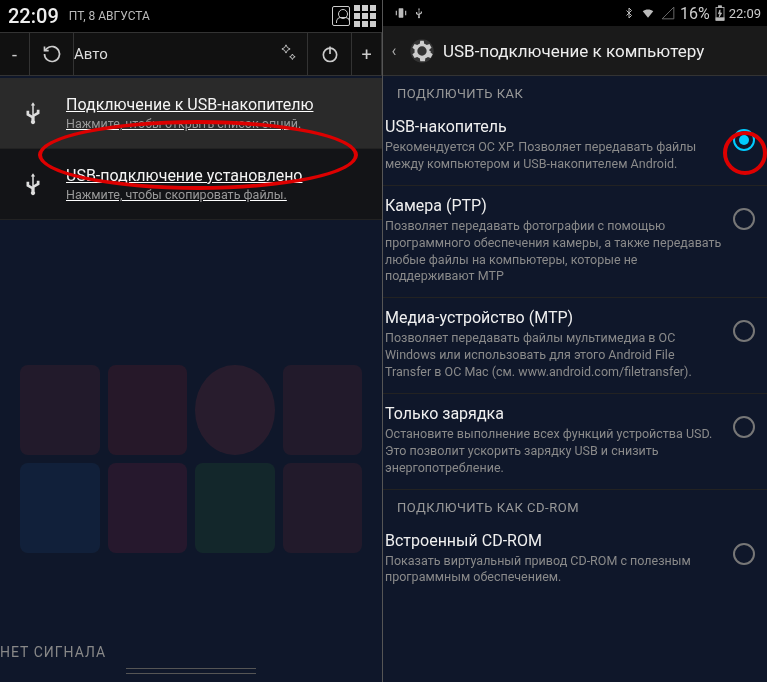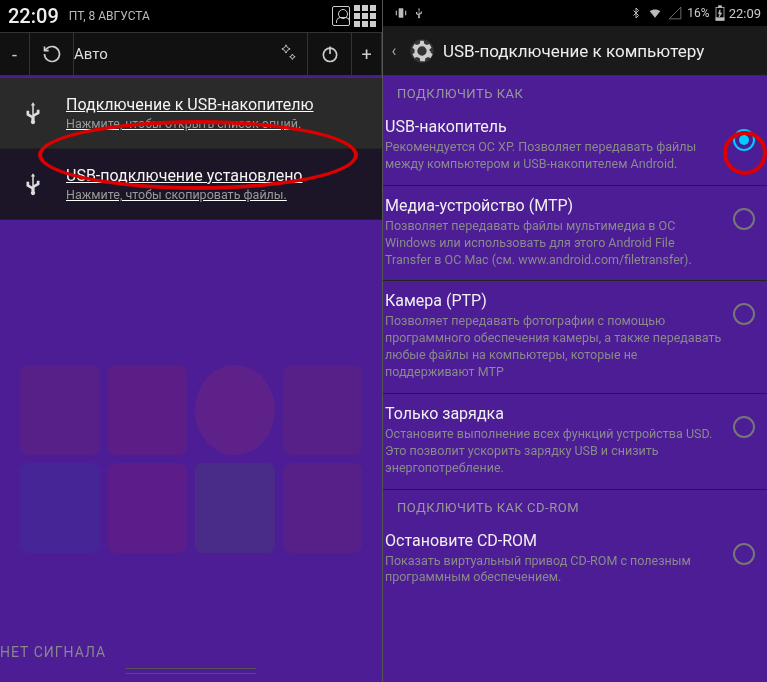--- a/index.html
+++ b/index.html
@@ -1,18 +1,18 @@
 <!DOCTYPE html>
 <html><head>
 <meta charset="utf-8">
 <style>
   * { margin:0; padding:0; box-sizing:border-box; font-family:Roboto,Arial,sans-serif; }
   body { background:#444; font-size:14px; color:#fff; }
   .stage { width:767px; height:682px; display:flex; background:#000; position:relative; }
-  .phone { height:682px; position:relative; background:#4c1d95; overflow:hidden; }
+  .phone { height:682px; position:relative; background:#0f172a; overflow:hidden; }
   .phone-left { width:383px; border-right:1px solid #555; }
   .phone-right { width:384px; }
 
   
   .status-bar { height:32px;display:flex;align-items:center;padding:0 8px;font-size:14px;color:#eee;background:#000;}
   .status-left .time { font-size:20px;font-weight:500;margin-right:10px;}
   .status-left .date { font-size:12px;color:#bbb;}
   .status-bar .spacer { flex:1;}
   .sb-icon { width:18px;height:18px;margin-left:6px;display:inline-flex;align-items:center;justify-content:center;}
   .grid3 { display:grid;grid-template-columns:repeat(3,6px);grid-template-rows:repeat(3,6px);gap:2px;}
@@ -191,21 +191,21 @@
       <span class="r-icon">
         <svg width="16" height="14" viewBox="0 0 24 24" fill="#bbb">
             <path d="M12 20l9-11c-5-4-13-4-18 0z"></path>
           </svg>
       </span>
       <span class="r-icon">
         <svg width="14" height="14" viewBox="0 0 24 24" fill="none" stroke="#777" stroke-width="1.5">
             <path d="M2 22L22 2v20z"></path>
           </svg>
       </span>
-      <span class="r-icon" style="font-size:12px;">16%</span>
+      <span class="r-icon" style="font-size:16px;">16%</span>
       <span class="r-icon">
         <svg width="10" height="16" viewBox="0 0 12 20" fill="none" stroke="#bbb">
             <rect x="1" y="3" width="10" height="16"></rect>
             <rect x="4" y="1" width="4" height="2" fill="#bbb"></rect>
             <rect x="1" y="16" width="10" height="3" fill="#bbb"></rect>
             <path d="M6 6l-2 5h2l-1 4 3-5H6z" fill="#bbb"></path>
           </svg>
       </span>
       <span class="r-icon" style="font-size:13px;margin-left:4px;">22:09</span>
     </div>
@@ -227,46 +227,46 @@
       <div class="opt-text">
         <div class="opt-title">USB-накопитель</div>
         <div class="opt-desc">Рекомендуется ОС XP. Позволяет передавать файлы между компьютером и USB-накопителем Android.</div>
       </div>
       <div class="opt-radio checked"></div>
       <div class="red-oval" style="top:24px;right:0px;width:44px;height:44px;"></div>
     </div>
 
     <div class="option">
       <div class="opt-text">
+        <div class="opt-title">Камера (PTP)</div>
+        <div class="opt-desc">Позволяет передавать фотографии с помощью программного обеспечения камеры, а также передавать любые файлы на компьютеры, которые не поддерживают MTP</div>
+      </div>
+      <div class="opt-radio"></div>
+    </div>
+
+    <div class="option">
+      <div class="opt-text">
         <div class="opt-title">Медиа-устройство (MTP)</div>
         <div class="opt-desc">Позволяет передавать файлы мультимедиа в ОС Windows или использовать для этого Android File Transfer в ОС Mac (см. www.android.com/filetransfer).</div>
       </div>
       <div class="opt-radio"></div>
     </div>
 
     <div class="option">
       <div class="opt-text">
-        <div class="opt-title">Камера (PTP)</div>
-        <div class="opt-desc">Позволяет передавать фотографии с помощью программного обеспечения камеры, а также передавать любые файлы на компьютеры, которые не поддерживают MTP</div>
-      </div>
-      <div class="opt-radio"></div>
-    </div>
-
-    <div class="option">
-      <div class="opt-text">
         <div class="opt-title">Только зарядка</div>
         <div class="opt-desc">Остановите выполнение всех функций устройства USD. Это позволит ускорить зарядку USB и снизить энергопотребление.</div>
       </div>
       <div class="opt-radio"></div>
     </div>
 
     <div class="section-hdr">ПОДКЛЮЧИТЬ КАК CD-ROM</div>
 
     <div class="option" style="border-bottom:none;">
       <div class="opt-text">
-        <div class="opt-title">Остановите CD-ROM</div>
+        <div class="opt-title">Встроенный CD-ROM</div>
         <div class="opt-desc">Показать виртуальный привод CD-ROM с полезным программным обеспечением.</div>
       </div>
       <div class="opt-radio"></div>
     </div>
 
   </div>
 </div>
 
 </body></html>

